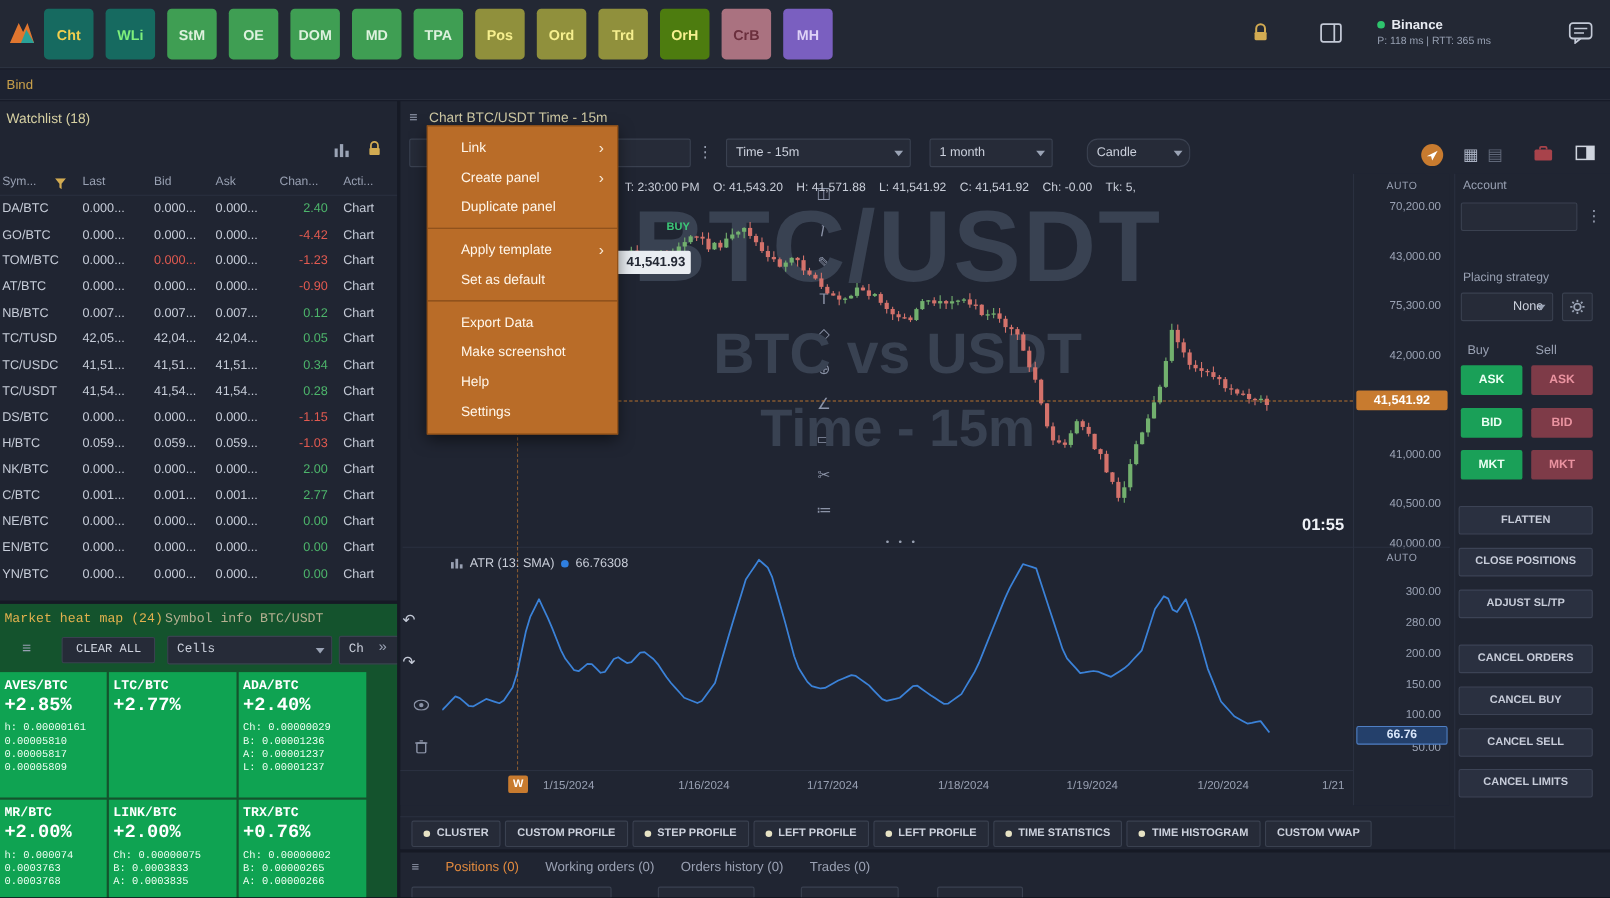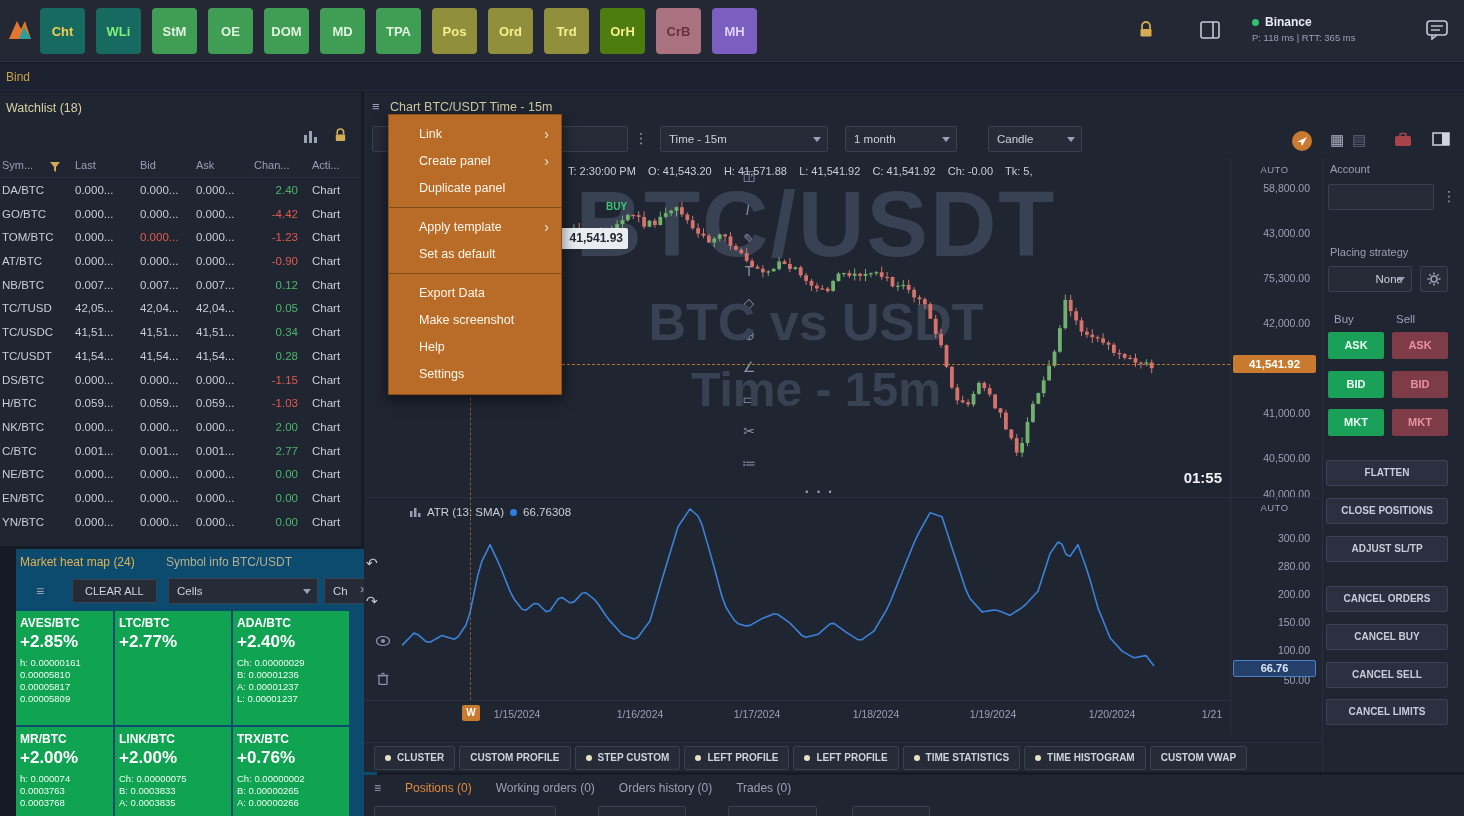--- a/index.html
+++ b/index.html
@@ -31,21 +31,21 @@
 .wl-row{position:relative;height:23.7px;font-size:11.5px;color:#c7cdd9;}
 .wc{position:absolute;top:4px;white-space:nowrap;}
 .wc-sym{left:2px;}
 .wc-last{left:75px;}
 .wc-bid{left:140px;}
 .wc-ask{left:196px;}
 .wc-chg{left:240px;width:58px;text-align:right;}
 .wc-act{left:312px;color:#c7cdd9;cursor:pointer;}
 
 
-.panelB{position:absolute;left:16px;top:549px;width:361px;height:267px;background:#0c4a6e;overflow:hidden;}
+.panelB{position:absolute;left:0;top:549px;width:361px;height:267px;background:#14532d;overflow:hidden;font-family:Liberation Mono, monospace;}
 .hm-tab1{position:absolute;left:4px;top:6px;color:#e2b14e;font-size:12px;cursor:pointer;}
 .hm-tab2{position:absolute;left:150px;top:6px;color:#b6b091;font-size:12px;cursor:pointer;}
 .btn{background:#262b38;border:1px solid #3a4150;border-radius:2px;color:#d0d5e0;font-size:11px;text-align:center;cursor:pointer;}
 .hm-clear{position:absolute;left:56px;top:30px;height:24px;line-height:22px;padding:0 12px;}
 .dd{background:#262b38;border:1px solid #3a4150;border-radius:2px;color:#ccd1dd;font-size:11.5px;line-height:24px;padding:0 8px;position:absolute;height:26px;cursor:pointer;}
 .car{position:absolute;right:6px;top:10px;width:0;height:0;border-left:4px solid transparent;border-right:4px solid transparent;border-top:5px solid #9aa3b5;}
 .hm-cells{left:152px;top:29px;width:150px;}
 .hm-partial{left:308px;top:29px;width:60px;}
 .hm-more{position:absolute;left:344px;top:32px;color:#98a0b2;font-size:13px;}
 .hm-listicon{position:absolute;left:20px;top:34px;color:#98a0b2;font-size:14px;}
@@ -57,21 +57,21 @@
 .hm-line{font-size:9.5px;margin-top:1px;color:#eefff2;white-space:nowrap;}
 
 
 .chartp{position:absolute;left:364px;top:92px;width:1100px;height:680px;background:#202532;}
 .ch-burger{position:absolute;left:372px;top:99px;color:#98a0b2;font-size:13px;}
 .ch-title{position:absolute;left:390px;top:100px;font-size:12.5px;color:#cfc9a4;}
 .sym-box{left:372px;top:126px;width:256px;}
 .dots-v{position:absolute;left:634px;top:130px;color:#98a0b2;font-size:14px;}
 .dd-time{left:660px;top:126px;width:168px;}
 .dd-range{left:845px;top:126px;width:112px;}
-.dd-style{left:988px;top:126px;width:94px;}
+.dd-style{left:988px;top:126px;width:94px;border-radius:10px;}
 .ohlc{position:absolute;left:568px;top:165px;font-size:11px;color:#c9ced9;white-space:pre;}
 .wm{position:absolute;left:402px;width:828px;text-align:center;font-weight:bold;color:#394252;pointer-events:none;}
 .wm1{top:172px;font-size:92px;letter-spacing:2px;}
 .wm2{top:292px;font-size:52px;}
 .wm3{top:362px;font-size:48px;}
 .ltool{position:absolute;left:366px;width:34px;text-align:center;color:#8b93a7;}
 .ltool-ic{position:absolute;left:0;width:34px;height:22px;font-size:14px;line-height:22px;cursor:pointer;}
 .vline{position:absolute;left:470px;top:158px;height:542px;border-left:1px dashed rgba(200,123,47,.6);z-index:2;}
 .hline{position:absolute;left:402px;top:364px;width:828px;border-top:1px dashed rgba(200,123,47,.9);z-index:3;}
 .buy-lab{position:absolute;left:606px;top:201px;color:#3dc878;font-size:10px;font-weight:bold;z-index:4;}
@@ -753,21 +753,21 @@
       <div class="d-label" style="left: 757px;">1/17/2024</div>
       <div class="d-label" style="left: 876px;">1/18/2024</div>
       <div class="d-label" style="left: 993px;">1/19/2024</div>
       <div class="d-label" style="left: 1112px;">1/20/2024</div>
       <div class="d-label" style="left: 1212px;">1/21</div>
   </div>
   <div class="t-plus">+</div>
 
   <div class="pscale">
     <div class="ps-auto" style="top:6px;">AUTO</div>
-    <div class="ps-lab ps-main" style="top: 24px;">58,800.00</div>
+    <div class="ps-lab ps-main" style="top: 24px;">70,200.00</div>
       <div class="ps-lab ps-main" style="top: 69px;">43,000.00</div>
       <div class="ps-lab ps-main" style="top: 114px;">75,300.00</div>
       <div class="ps-lab ps-main" style="top: 159px;">42,000.00</div>
       <div class="ps-lab ps-main" style="top: 249px;">41,000.00</div>
       <div class="ps-lab ps-main" style="top: 294px;">40,500.00</div>
       <div class="ps-lab ps-main" style="top: 330px;">40,000.00</div>
     <div class="ps-tag">41,541.92</div>
     <div class="ps-div"></div>
     <div class="ps-auto" style="top:344px;">AUTO</div>
     <div class="ps-lab ps-atr" style="top: 374px;">300.00</div>
@@ -783,21 +783,21 @@
     <div class="ptb-btn">
         <span class="ptb-dot"></span>
         <span>CLUSTER</span>
       </div>
       <div class="ptb-btn">
 
         <span>CUSTOM PROFILE</span>
       </div>
       <div class="ptb-btn">
         <span class="ptb-dot"></span>
-        <span>STEP CUSTOM</span>
+        <span>STEP PROFILE</span>
       </div>
       <div class="ptb-btn">
         <span class="ptb-dot"></span>
         <span>LEFT PROFILE</span>
       </div>
       <div class="ptb-btn">
         <span class="ptb-dot"></span>
         <span>LEFT PROFILE</span>
       </div>
       <div class="ptb-btn">

